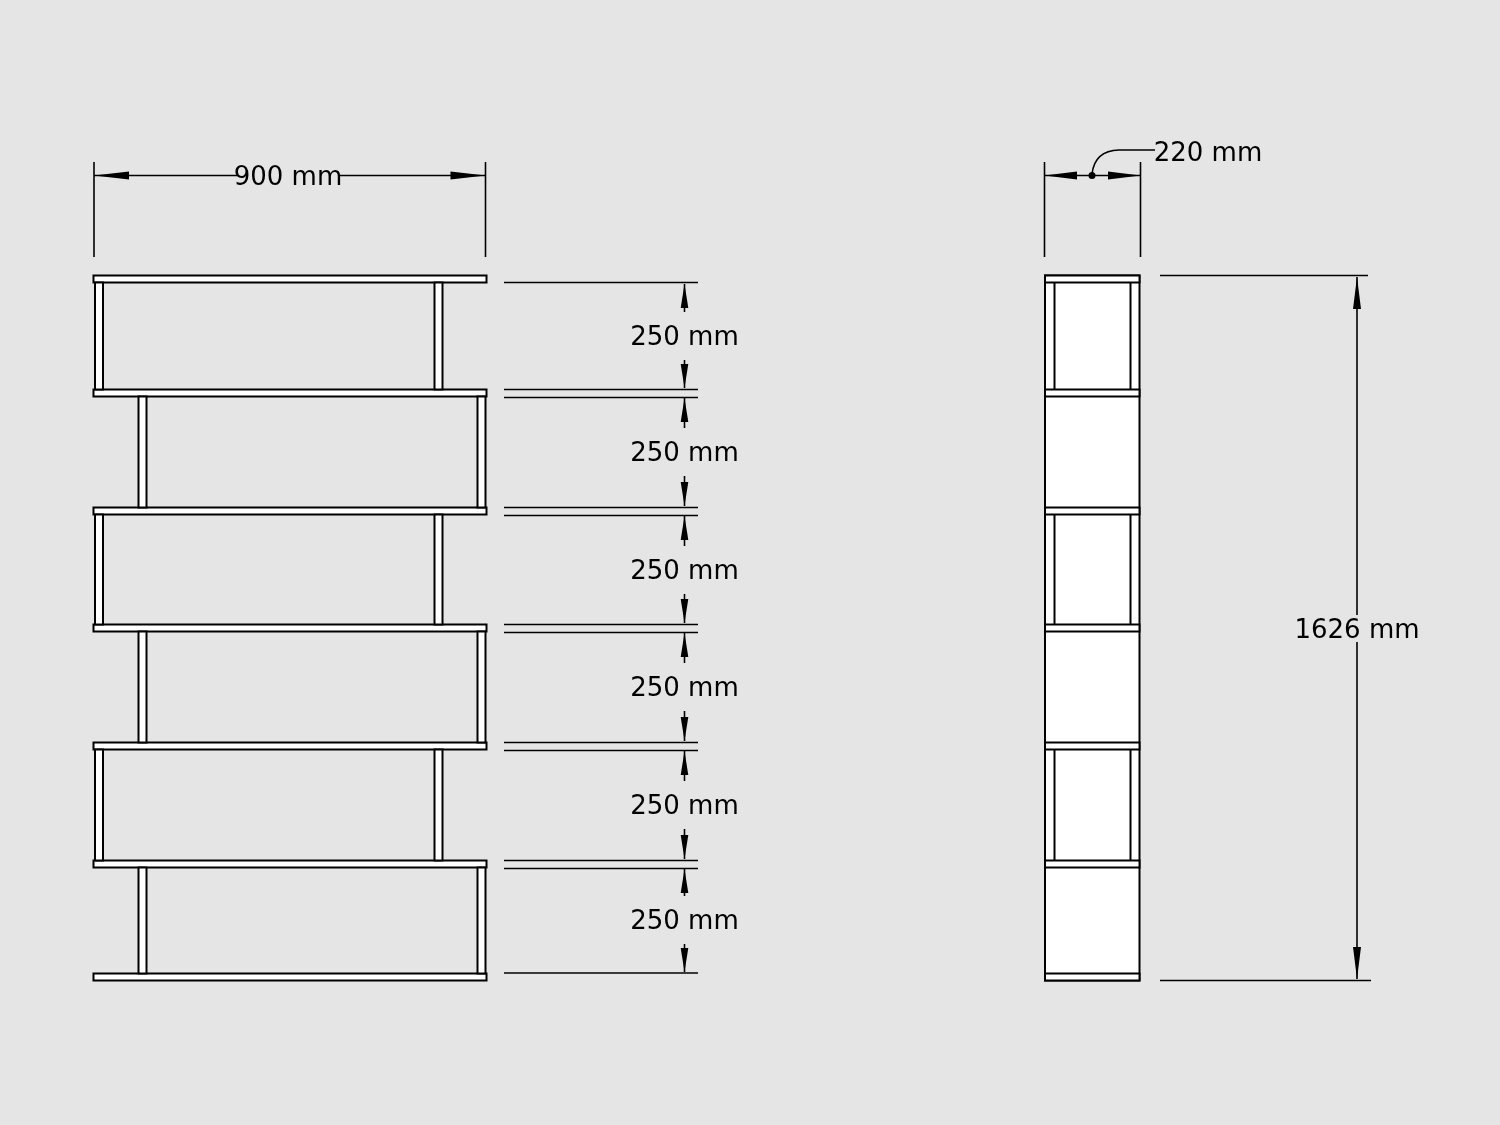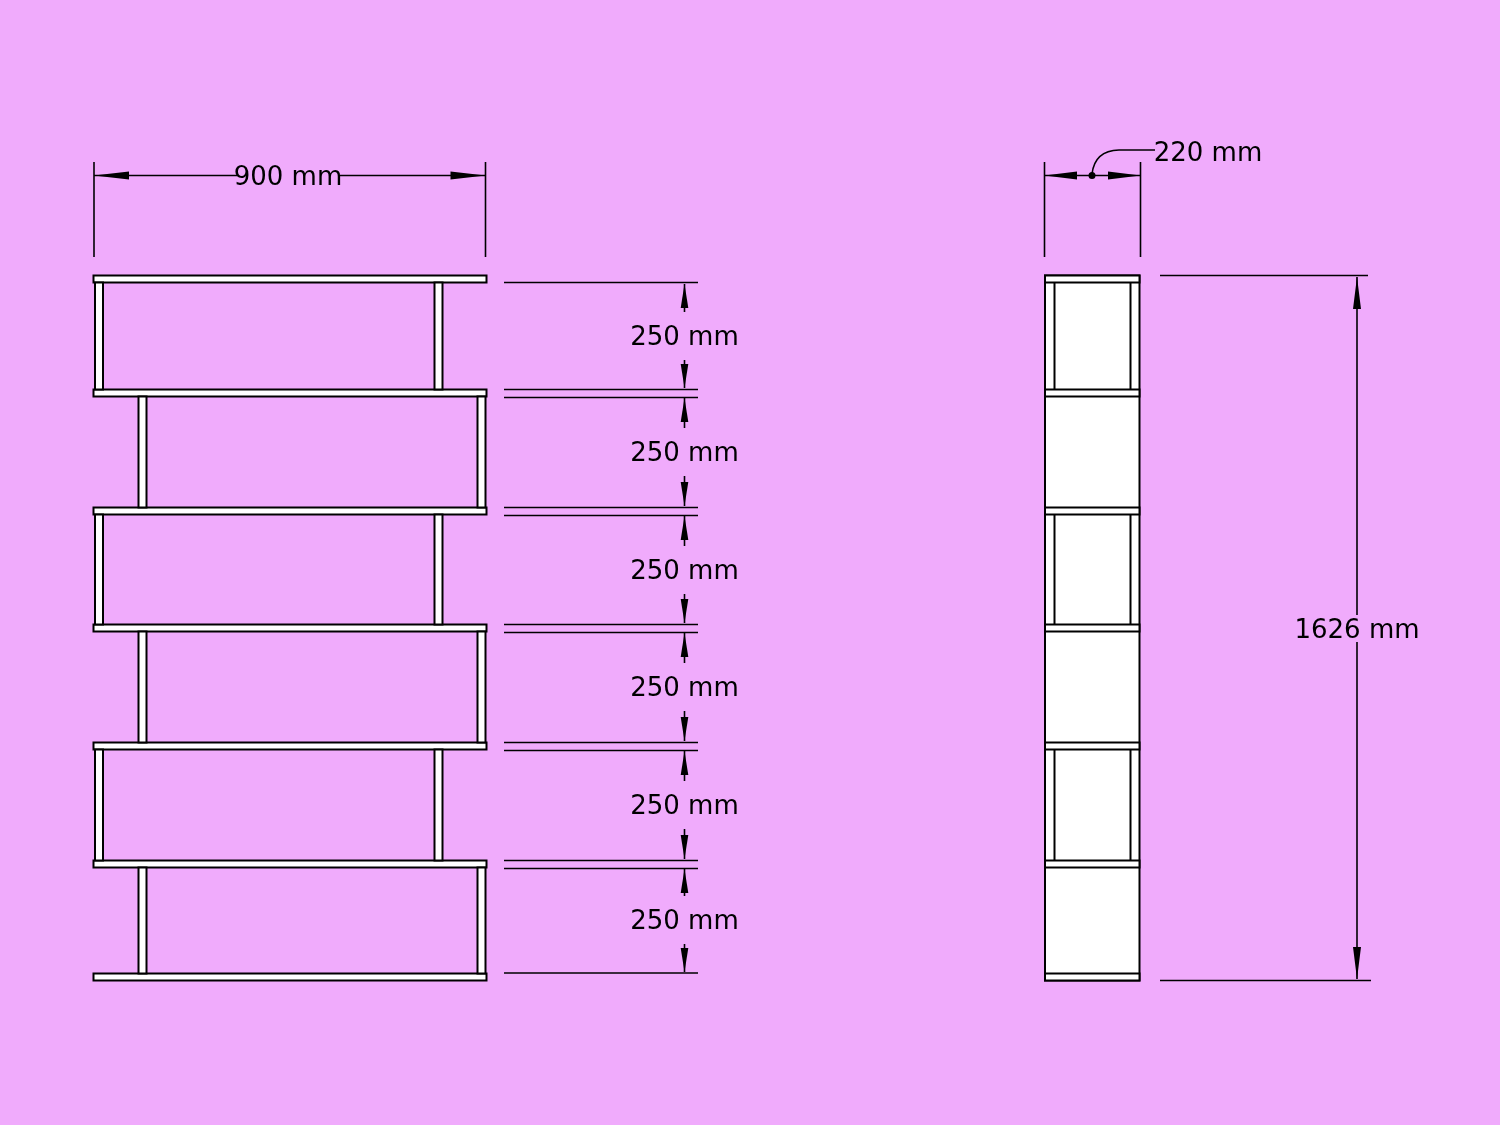--- a/index.html
+++ b/index.html
@@ -1,21 +1,21 @@
 <!DOCTYPE html>
 <html><head>
 <meta charset="utf-8">
 <style>
   html, body { margin: 0; padding: 0; }
   body { background: #ffffff; font-family: "DejaVu Sans", "Liberation Sans", sans-serif; }
   .canvas {
     position: relative;
     width: 1500px;
     height: 1125px;
-    background: #f0abfc;
+    background: #e5e5e5;
     overflow: hidden;
   }
   svg { display: block; }
   .geo  { fill: #ffffff; stroke: #000000; stroke-width: 2; }
   .geoline { fill: none; stroke: #000000; stroke-width: 2; }
   .thin { fill: none; stroke: #000000; stroke-width: 1.6; }
   .arrow { fill: #000000; stroke: none; }
   .dot { fill: #000000; stroke: none; }
   text.dim {
     font-family: "DejaVu Sans", "Liberation Sans", sans-serif;

